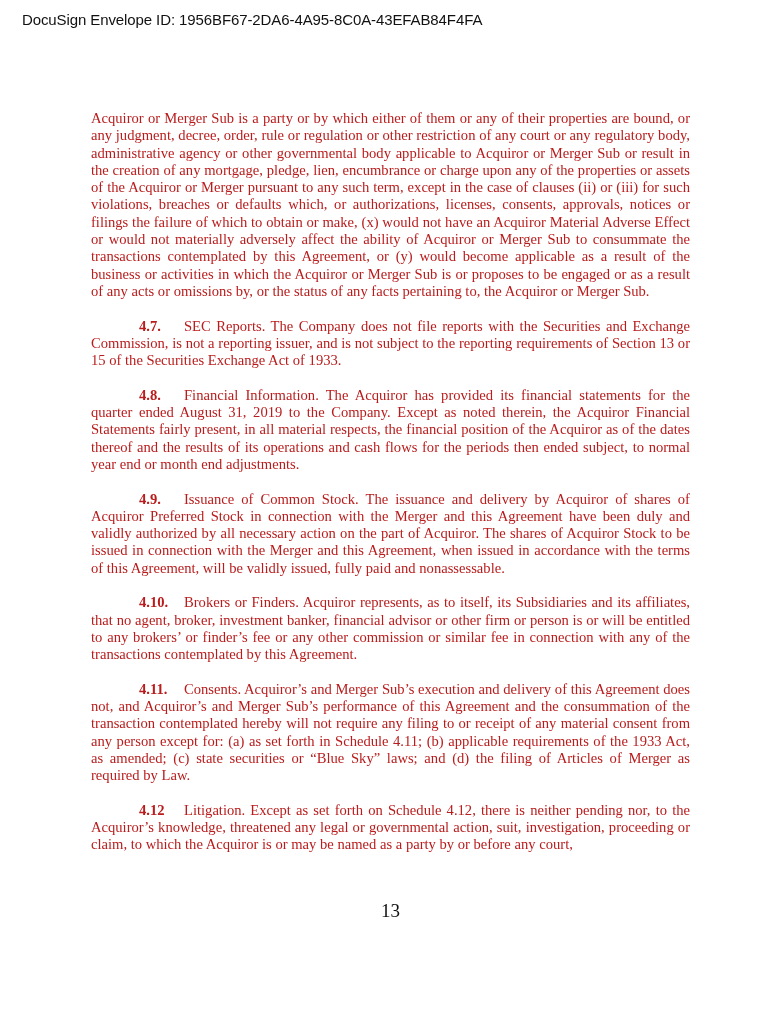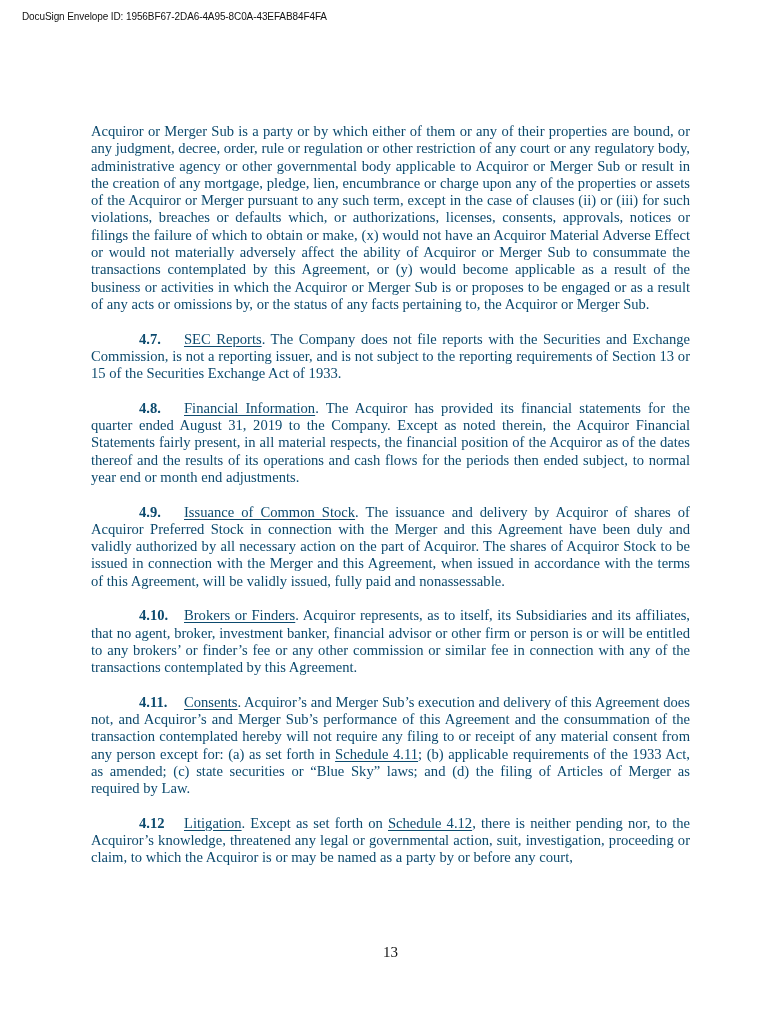--- a/index.html
+++ b/index.html
@@ -1,35 +1,34 @@
 <!DOCTYPE html>
 <html><head>
 <meta charset="utf-8">
 <style>
   html, body { margin: 0; padding: 0; background: #ffffff; }
   body { width: 781px; height: 1010px; position: relative; overflow: hidden; }
   .envelope {
     position: absolute; left: 22px; top: 11px;
     font-family: "Liberation Sans", sans-serif;
-    font-size: 10px; color: #111; letter-spacing: -0.1px;
+    font-size: 15px; color: #111; letter-spacing: -0.1px;
   }
   .body-text {
     position: absolute; left: 91px; width: 599px; top: 110px;
     font-family: "Liberation Serif", serif;
-    font-size: 14.6px; line-height: 17.3px; color: #0c4a6e;
+    font-size: 14.6px; line-height: 17.3px; color: #b91c1c;
     text-align: justify;
-    margin-top: 13px;
   }
   .para { margin: 0 0 17.3px 0; }
   .para.indent { text-indent: 48px; }
   .num { display: inline-block; width: 45px; text-indent: 0; font-weight: bold; }
-  .u { text-decoration: underline; text-underline-offset: 2px; }
+  .u { text-underline-offset: 2px; }
   .page-number {
     position: absolute; top: 900px; left: 0; width: 781px; text-align: center;
-    font-family: "Liberation Serif", serif; font-size: 15px; color: #111; margin-top: 44px;
+    font-family: "Liberation Serif", serif; font-size: 19px; color: #111;
   }
 </style>
 </head>
 <body>
 
 <div class="envelope">DocuSign Envelope ID: 1956BF67-2DA6-4A95-8C0A-43EFAB84F4FA</div>
 
 <div class="body-text">
   <p class="para">Acquiror or Merger Sub is a party or by which either of them or any of their properties are bound, or any judgment, decree, order, rule or regulation or other restriction of any court or any regulatory body, administrative agency or other governmental body applicable to Acquiror or Merger Sub or result in the creation of any mortgage, pledge, lien, encumbrance or charge upon any of the properties or assets of the Acquiror or Merger pursuant to any such term, except in the case of clauses (ii) or (iii) for such violations, breaches or defaults which, or authorizations, licenses, consents, approvals, notices or filings the failure of which to obtain or make, (x) would not have an Acquiror Material Adverse Effect or would not materially adversely affect the ability of Acquiror or Merger Sub to consummate the transactions contemplated by this Agreement, or (y) would become applicable as a result of the business or activities in which the Acquiror or Merger Sub is or proposes to be engaged or as a result of any acts or omissions by, or the status of any facts pertaining to, the Acquiror or Merger Sub.</p>
 

